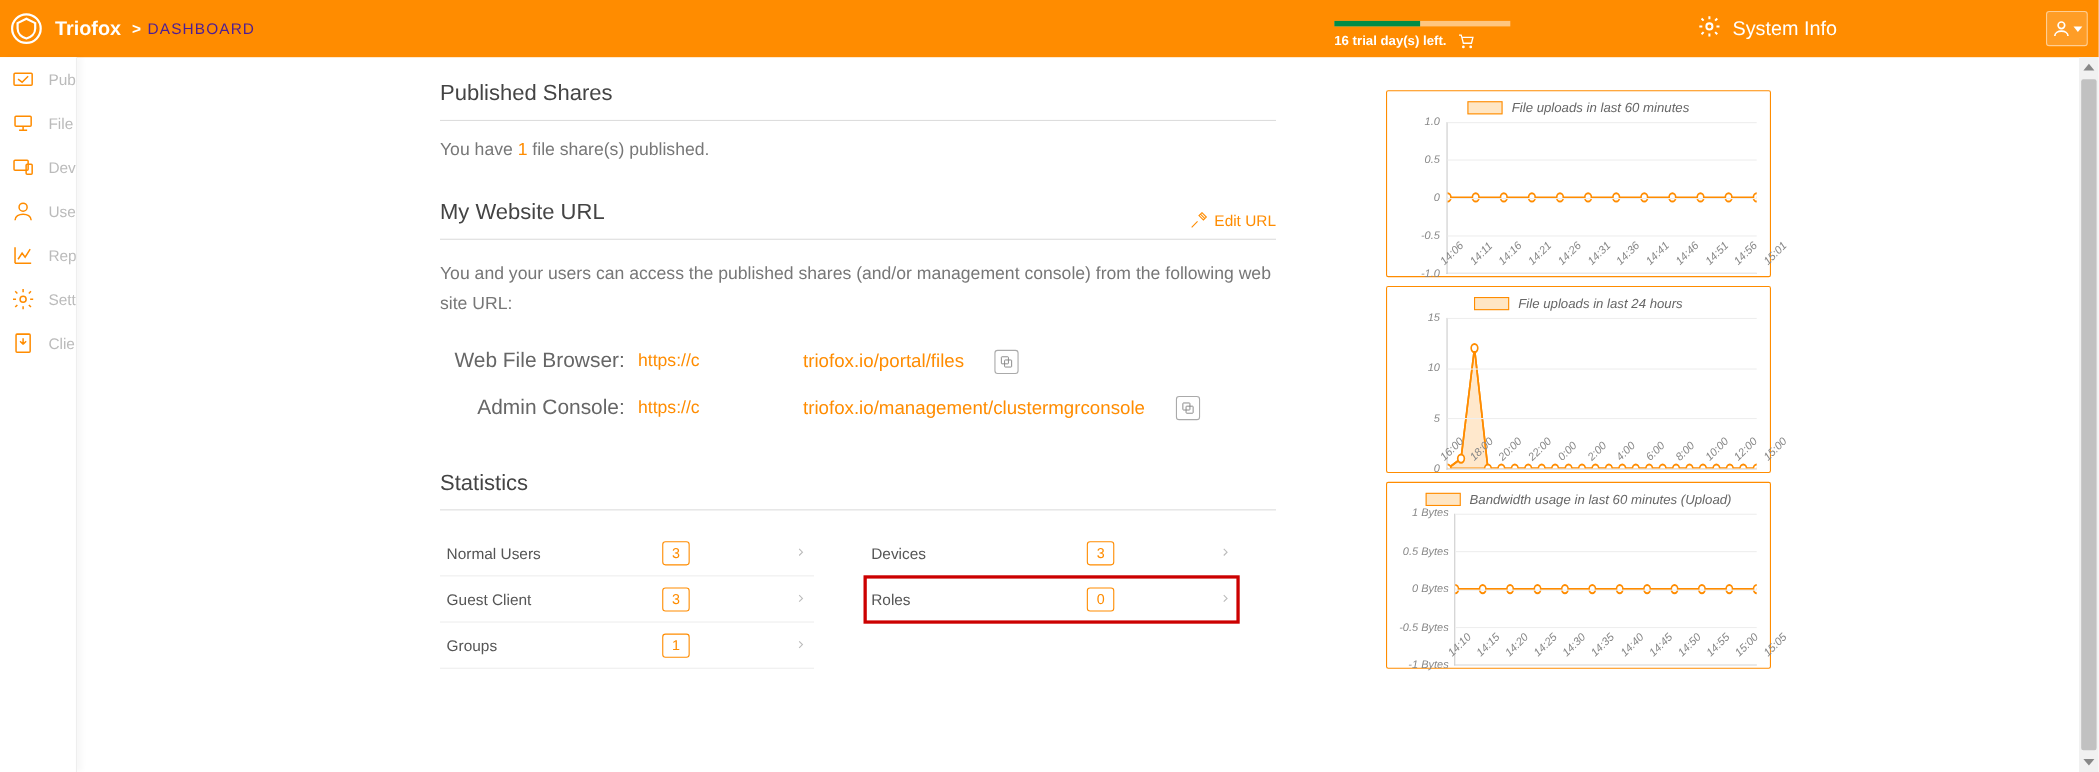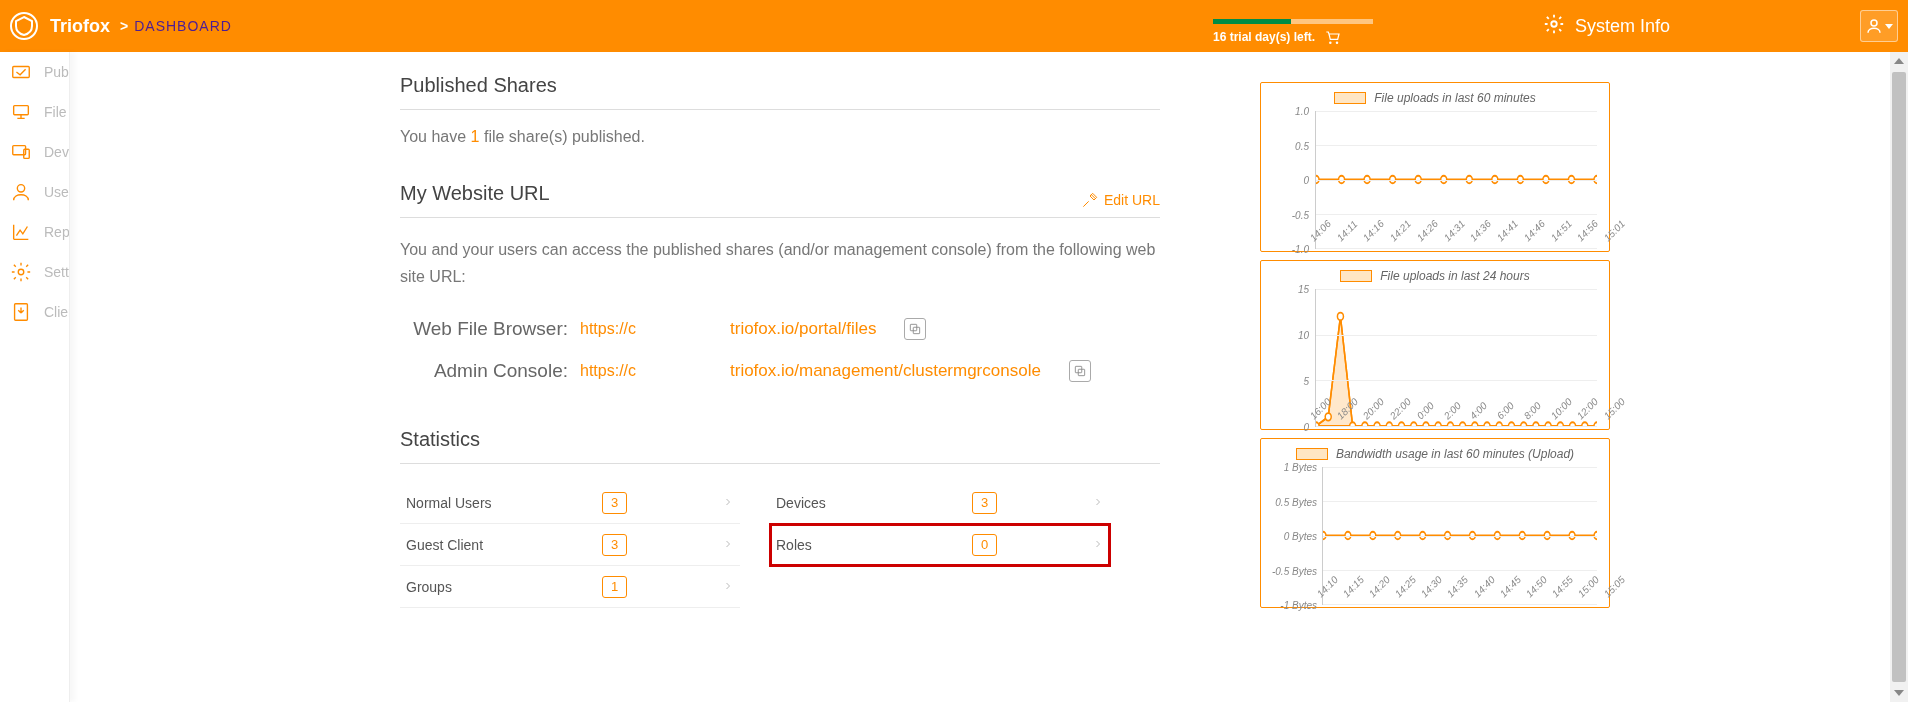--- a/index.html
+++ b/index.html
@@ -54,21 +54,21 @@
   .edit-url svg{width:16px;height:16px;fill:none;stroke:#ff8c00;stroke-width:1.5;}
 
   .url-row { display:flex; align-items:center; padding:10px 0; }
   .url-label { width:180px; text-align:right; color:#666; padding-right:12px; font-size:19px;}
   .url-input { width:80px; border:none; color:#ff8c00; font-size:16px; outline:none; background:transparent;}
   .url-rest { color:#ff8c00; flex:none; font-size:17px; margin-left:70px;}
   .copy-btn { margin-left:28px; width:22px;height:22px; border:1px solid #aaa; border-radius:3px; display:flex;align-items:center;justify-content:center; cursor:pointer;}
   .copy-btn svg{width:14px;height:14px;fill:none;stroke:#888;stroke-width:1.5;}
 
   
-  .stats { display:flex; gap:30px; }
+  .stats { display:flex; gap:46px; }
   .stat-col { width:340px; }
   .stat-row { height:42px; display:flex; align-items:center; border-bottom:1px solid #eee; padding:0 6px; cursor:pointer;}
   .stat-label { flex:1; color:#555; }
   .badge { min-width:22px; padding:0 8px; height:22px; border:1px solid #ff8c00; color:#ff8c00; border-radius:3px; font-size:13px; display:flex; align-items:center; justify-content:center; margin-right:auto;}
   .stat-value-wrap { width:120px; display:flex; }
   .chevron { color:#bbb; }
   .highlight { outline:3px solid #c00; outline-offset:-2px; }
 
   
   .col-right { width:350px; padding-top:8px; display:flex; flex-direction:column; gap:8px;font-style:italic;}

